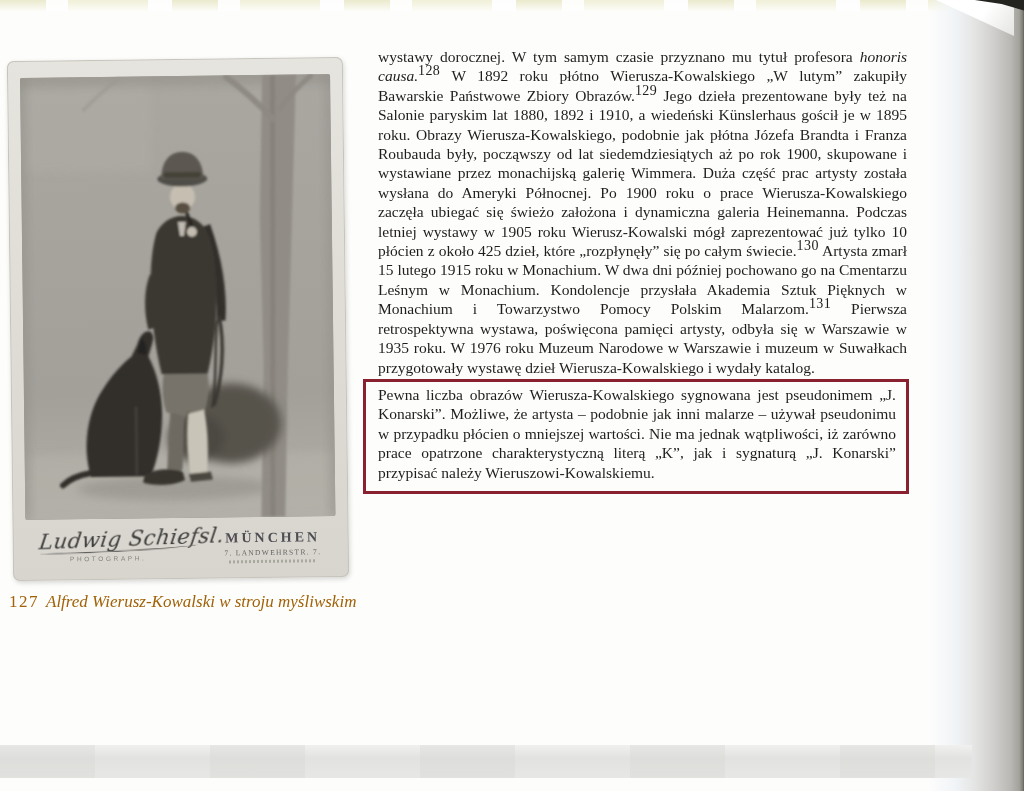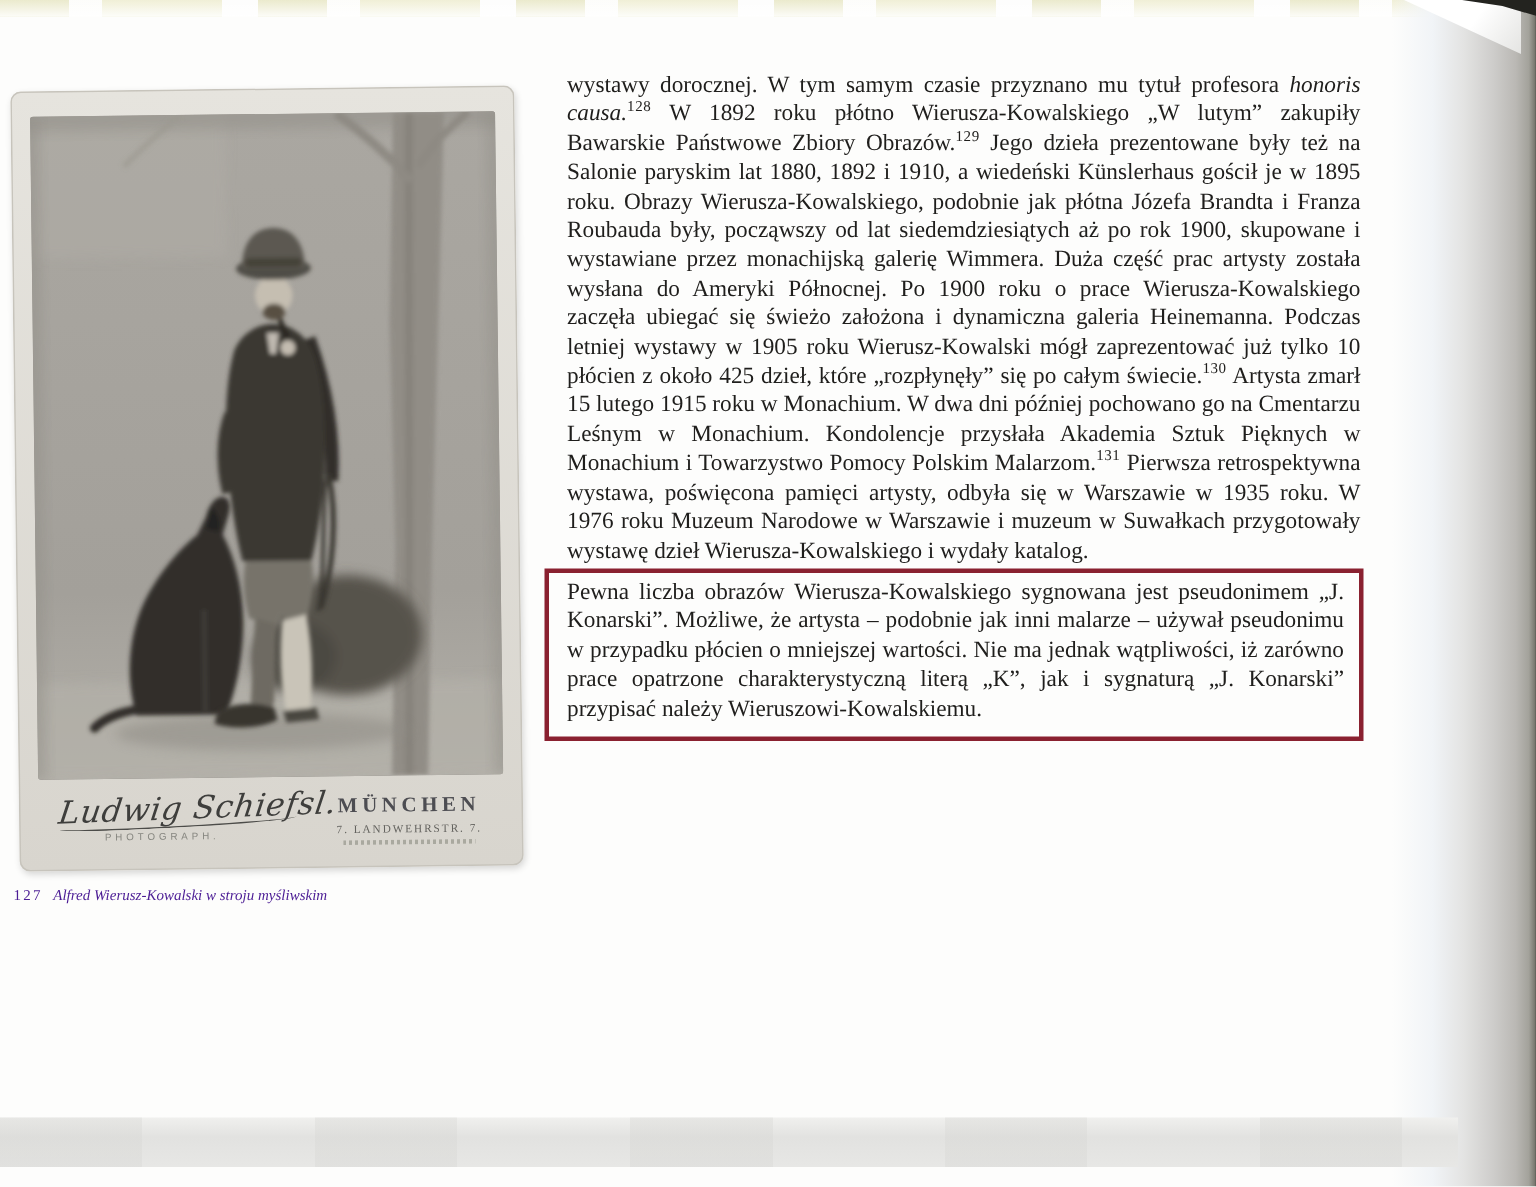--- a/index.html
+++ b/index.html
@@ -80,31 +80,31 @@
   }
   .address{
     font-size:7.5px;letter-spacing:1.3px;color:#64635f;margin-top:2px;white-space:nowrap;
   }
   .tiny-line{
     width:88px;height:3px;margin:3px auto 0;opacity:.75;
     background:repeating-linear-gradient(90deg,#99998f 0 2px, rgba(0,0,0,0) 2px 4px);
   }
   
   .caption{
-    position:absolute;left:9px;top:592px;font-size:10px;color:#4c1d95;white-space:nowrap;text-align:center;
+    position:absolute;left:9px;top:592px;font-size:17px;color:#a16207;white-space:nowrap;text-align:center;
   }
   .caption-number{letter-spacing:1.5px;margin-right:7px;}
   .caption-text{font-style:italic;}
   
   .text-col{
     position:absolute;left:378px;top:47px;width:529px;
     color:#1f1e1c;font-size:15.5px;line-height:19.4px;text-align:justify;
   }
   .text-col p{margin:0;}
-  .text-col sup{font-size:10px;line-height:0;vertical-align:super;letter-spacing:.4px;}
+  .text-col sup{font-size:14px;line-height:0;vertical-align:super;letter-spacing:.4px;}
   .text-col em{font-style:italic;}
   .highlight-box{
     margin:2px 0 0 -15px;width:546px;box-sizing:border-box;
     border:3px solid #22c55e;
     padding:3px 10px 9px 12px;
   }
 </style>
 </head>
 <body>
 

